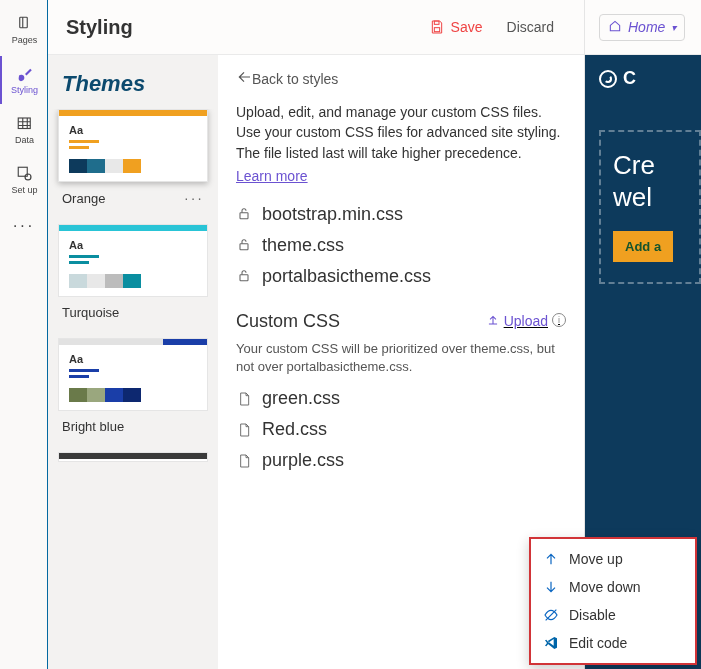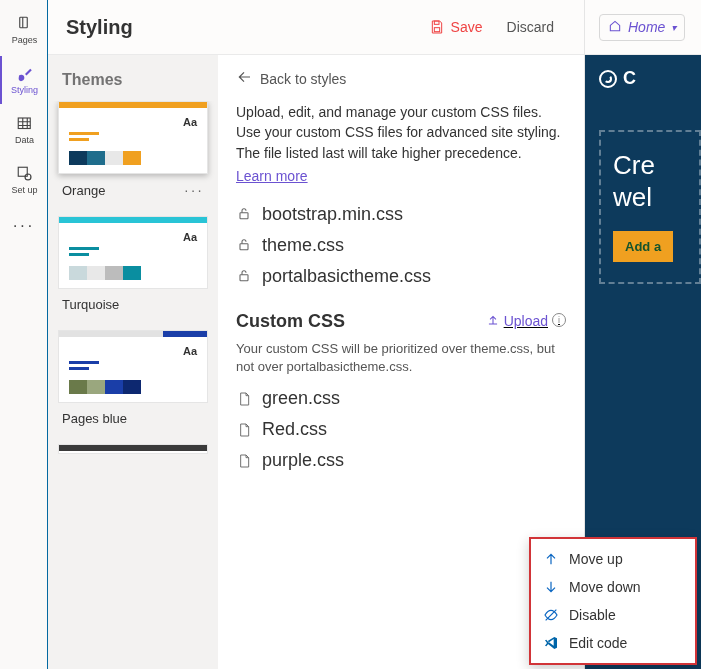--- a/index.html
+++ b/index.html
@@ -20,47 +20,47 @@
   .main-header { height: 55px; display: flex; align-items: center; padding: 0 18px; border-bottom: 1px solid #eaeaea; background: #fdfcfb; }
   .page-title { font-size: 20px; font-weight: 600; color: #333; flex: 1; }
   .hbtn { display: flex; align-items: center; gap: 6px; padding: 6px 12px; font-size: 14px; color: #555; cursor: pointer; border-radius: 2px; }
   .hbtn.disabled { color: #ef4444; cursor: default; }
   .hbtn .hi { width: 16px; height: 16px; }
 
   .main-body { flex: 1; display: flex; min-height: 0; }
 
   
   .themes { width: 170px; background: #f3f2f1; display: flex; flex-direction: column; }
-  .themes-head { padding: 16px 14px 12px; font-size: 16px; font-weight: 600; color: #737373; }
+  .themes-head { padding: 16px 14px 12px; font-size: 22px; font-weight: 600; color: #0c4a6e; font-style: italic; }
   .themes-list { flex: 1; overflow-y: auto; padding: 0 10px 10px; display: flex; flex-direction: column; gap: 18px; }
   .theme-card { background: transparent; position: relative; }
   .theme-card.selected .thumb { box-shadow: 0 2px 6px rgba(0,0,0,0.25); }
-  .thumb { background: #fff; padding: 10px 10px 8px; border: 1px solid #e5e5e5; text-align: right; }
+  .thumb { background: #fff; padding: 10px 10px 8px; border: 1px solid #e5e5e5; }
   .thumb-top { height: 6px; margin: -10px -10px 8px -10px; }
   .thumb-aa { font-size: 11px; font-weight: 600; color: #333; margin-bottom: 4px; }
   .thumb-lines { display: flex; flex-direction: column; gap: 3px; margin-bottom: 10px; }
   .thumb-line { height: 3px; background: #f0a020; }
   .thumb-line.short { width: 30px; }
   .thumb-line.long { width: 20px; background:#f0a020; }
   .swatches { display: flex; gap: 0; }
   .sw { width: 18px; height: 14px; }
   .theme-label-row { display: flex; align-items: center; justify-content: space-between; padding: 8px 4px 0; }
   .theme-label { font-size: 13px; color: #333; }
   .theme-more { font-size: 14px; color: #666; letter-spacing: 2px; cursor: pointer; }
 
   
   .detail { flex: 1; background: #fff; padding: 14px 18px; overflow-y: auto; min-width: 0; }
-  .back-link { display: flex; align-items: center; gap: 8px; color: #555; font-size: 14px; cursor: pointer; margin-bottom: 14px; }
+  .back-link { display: flex; align-items: center; gap: 0; color: #555; font-size: 14px; cursor: pointer; margin-bottom: 14px; }
   .desc { font-size: 14px; color: #333; line-height: 1.45; margin-bottom: 4px; }
   .learn { color: #6b52d1; font-size: 14px; text-decoration: underline; cursor: pointer; display: inline-block; margin-bottom: 20px; }
   .file-list { display: flex; flex-direction: column; gap: 10px; margin-bottom: 24px; }
   .file-item { display: flex; align-items: center; gap: 10px; font-size: 18px; color: #333; cursor: pointer; }
   .file-item .fi-icon { width: 16px; height: 16px; color: #666; }
   .section-head { display: flex; align-items: center; justify-content: space-between; margin-bottom: 8px; }
-  .section-title { font-size: 18px; font-weight: 700; color: #333; }
+  .section-title { font-size: 18px; font-weight: 400; color: #333; }
   .upload-link { display: flex; align-items: center; gap: 4px; color: #6b52d1; font-size: 14px; cursor: pointer; }
   .info-icon { width: 14px; height: 14px; border: 1px solid #888; border-radius: 50%; display: inline-flex; align-items: center; justify-content: center; font-size: 9px; color: #888; margin-left: 4px; }
   .note { font-size: 13px; color: #555; line-height: 1.4; margin-bottom: 12px; }
 
   
   .preview { width: 117px; background: #fff; border-left: 1px solid #e5e5e5; display: flex; flex-direction: column; overflow: hidden; }
   .preview-top { height: 55px; display: flex; align-items: center; padding-left: 14px; gap: 6px; color: #6b52d1; background: #fdfcfb; border-bottom: 1px solid #eaeaea; font-style: italic; }
   .crumb { display: flex; align-items: center; gap: 6px; border: 1px solid #d8d8d8; border-radius: 4px; padding: 4px 8px; font-size: 14px; cursor: pointer; }
   .crumb svg { width: 14px; height: 14px; }
   .chev { font-size: 10px; color: #6b52d1; }
@@ -201,21 +201,21 @@
                 <div class="thumb-line long" style="background:#1a3ea8"></div>
               </div>
             <div class="swatches">
               <span class="sw" style="background:#6a7a4a"></span>
               <span class="sw" style="background:#9aa77e"></span>
               <span class="sw" style="background:#1a3ea8"></span>
               <span class="sw" style="background:#0d2870"></span>
             </div>
           </div>
           <div class="theme-label-row">
-            <span class="theme-label">Pages blue</span>
+            <span class="theme-label">Bright blue</span>
           </div>
         </div>
 
         <div class="theme-card">
           <div class="thumb" style="height:10px; padding:0; overflow:hidden;">
             <div class="thumb-top" style="background:#3a3a3a; margin:0; height:6px;"></div>
           </div>
         </div>
 
       </div>

